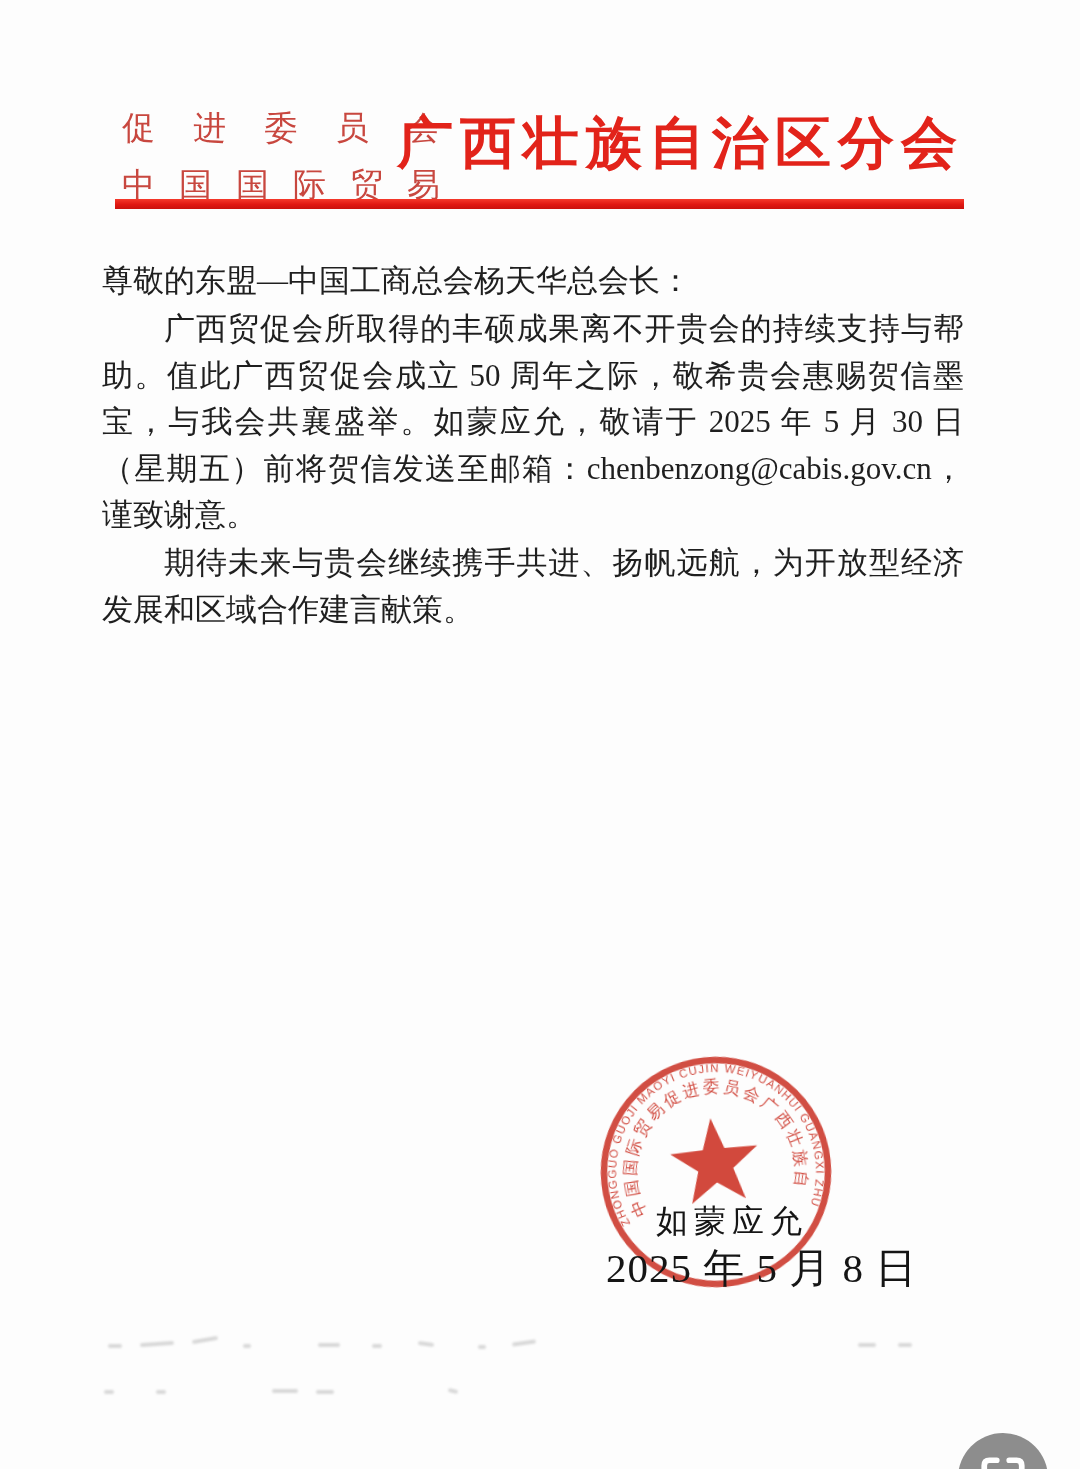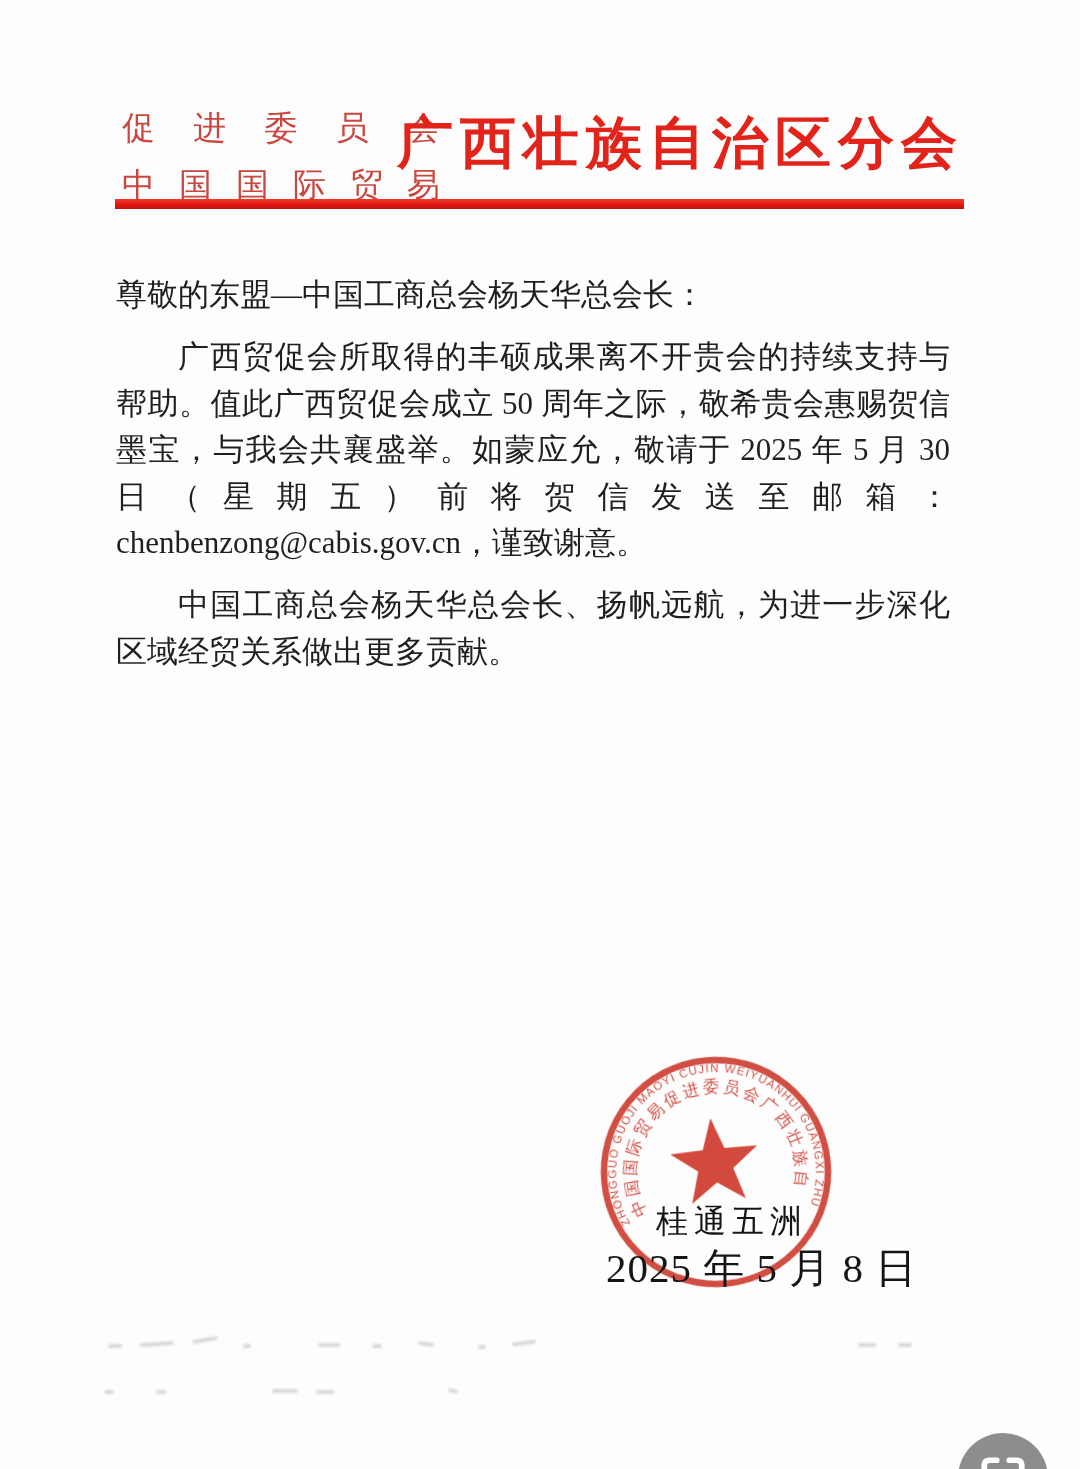--- a/index.html
+++ b/index.html
@@ -26,21 +26,21 @@
   .red-rule{
     position:absolute;left:115px;top:199px;width:849px;height:10px;
     background:linear-gradient(to bottom,#f5392b 0%,#e01812 55%,#c9120d 100%);
   }
   
   .letter-body{
     position:absolute;left:100px;top:256px;width:866px;
     font-size:31px;line-height:46.4px;color:#1f1f1f;
     text-align:justify;
   }
-  .letter-body p{margin:16px;text-indent:2em;}
+  .letter-body p{margin:2px;text-indent:2em;}
   .letter-body p.salutation{text-indent:0;}
   
   .signoff-name{
     position:absolute;left:656px;top:1200px;
     font-size:32px;letter-spacing:6px;color:#151515;white-space:nowrap;
   }
   .signoff-date{
     position:absolute;left:606px;top:1241px;
     font-size:41px;color:#151515;white-space:nowrap;letter-spacing:1px;
   }
@@ -70,39 +70,39 @@
 <div class="org-block">
   <div class="org-line">促 进 委 员 会</div>
   <div class="org-line">中 国 国 际 贸 易</div>
 </div>
 <div class="branch-title">广西壮族自治区分会</div>
 <div class="red-rule"></div>
 
 <div class="letter-body">
   <p class="salutation">尊敬的东盟—中国工商总会杨天华总会长：</p>
   <p>广西贸促会所取得的丰硕成果离不开贵会的持续支持与帮助。值此广西贸促会成立 50 周年之际，敬希贵会惠赐贺信墨宝，与我会共襄盛举。如蒙应允，敬请于 2025 年 5 月 30 日（星期五）前将贺信发送至邮箱：chenbenzong@cabis.gov.cn，谨致谢意。</p>
-  <p>中国工商总会杨天华总会长、扬帆远航，为进一步深化区域经贸关系做出更多贡献。</p>
+  <p>期待未来与贵会继续携手共进、扬帆远航，为开放型经济发展和区域合作建言献策。</p>
 </div>
 
 <svg class="seal" viewBox="0 0 320 320" width="320" height="320">
   <circle cx="160" cy="160" r="112" fill="none" stroke="#cf3a2e" stroke-width="6.5"></circle>
   <defs>
     <path id="outerArc" d="M 69.4 202.3 A 100 100 0 1 1 250.6 202.3" fill="none"></path>
     <path id="innerArc" d="M 87.5 193.8 A 80 80 0 1 1 232.5 193.8" fill="none"></path>
   </defs>
   <text font-size="11.5" letter-spacing="1.2" font-family="Liberation Sans, sans-serif">
     <textPath href="#outerArc" startOffset="0">ZHONGGUO GUOJI MAOYI CUJIN WEIYUANHUI GUANGXI ZHUANGZU ZIZHIQU WEIYUANHUI</textPath>
   </text>
   <text font-size="16.5" letter-spacing="3">
     <textPath href="#innerArc" startOffset="0">中国国际贸易促进委员会广西壮族自治区委员会</textPath>
   </text>
   <polygon fill="#d03527" points="160,106 170.9,137 203.7,137.8 177.6,157.7 187,189.2 160,170.5 133,189.2 142.4,157.7 116.3,137.8 149.1,137"></polygon>
 </svg>
 
-<div class="signoff-name">桂通五洲</div>
+<div class="signoff-name">如蒙应允</div>
 <div class="signoff-date">2025 年 5 月 8 日</div>
 
 <div class="frag" style="left:108px;top:1344px;width:14px;"></div>
 <div class="frag" style="left:140px;top:1342px;width:34px;transform:rotate(-4deg);"></div>
 <div class="frag" style="left:192px;top:1338px;width:26px;transform:rotate(-10deg);"></div>
 <div class="frag" style="left:243px;top:1344px;width:8px;"></div>
 <div class="frag" style="left:318px;top:1343px;width:22px;"></div>
 <div class="frag" style="left:372px;top:1344px;width:10px;"></div>
 <div class="frag" style="left:418px;top:1342px;width:16px;transform:rotate(8deg);"></div>
 <div class="frag" style="left:478px;top:1345px;width:8px;"></div>

